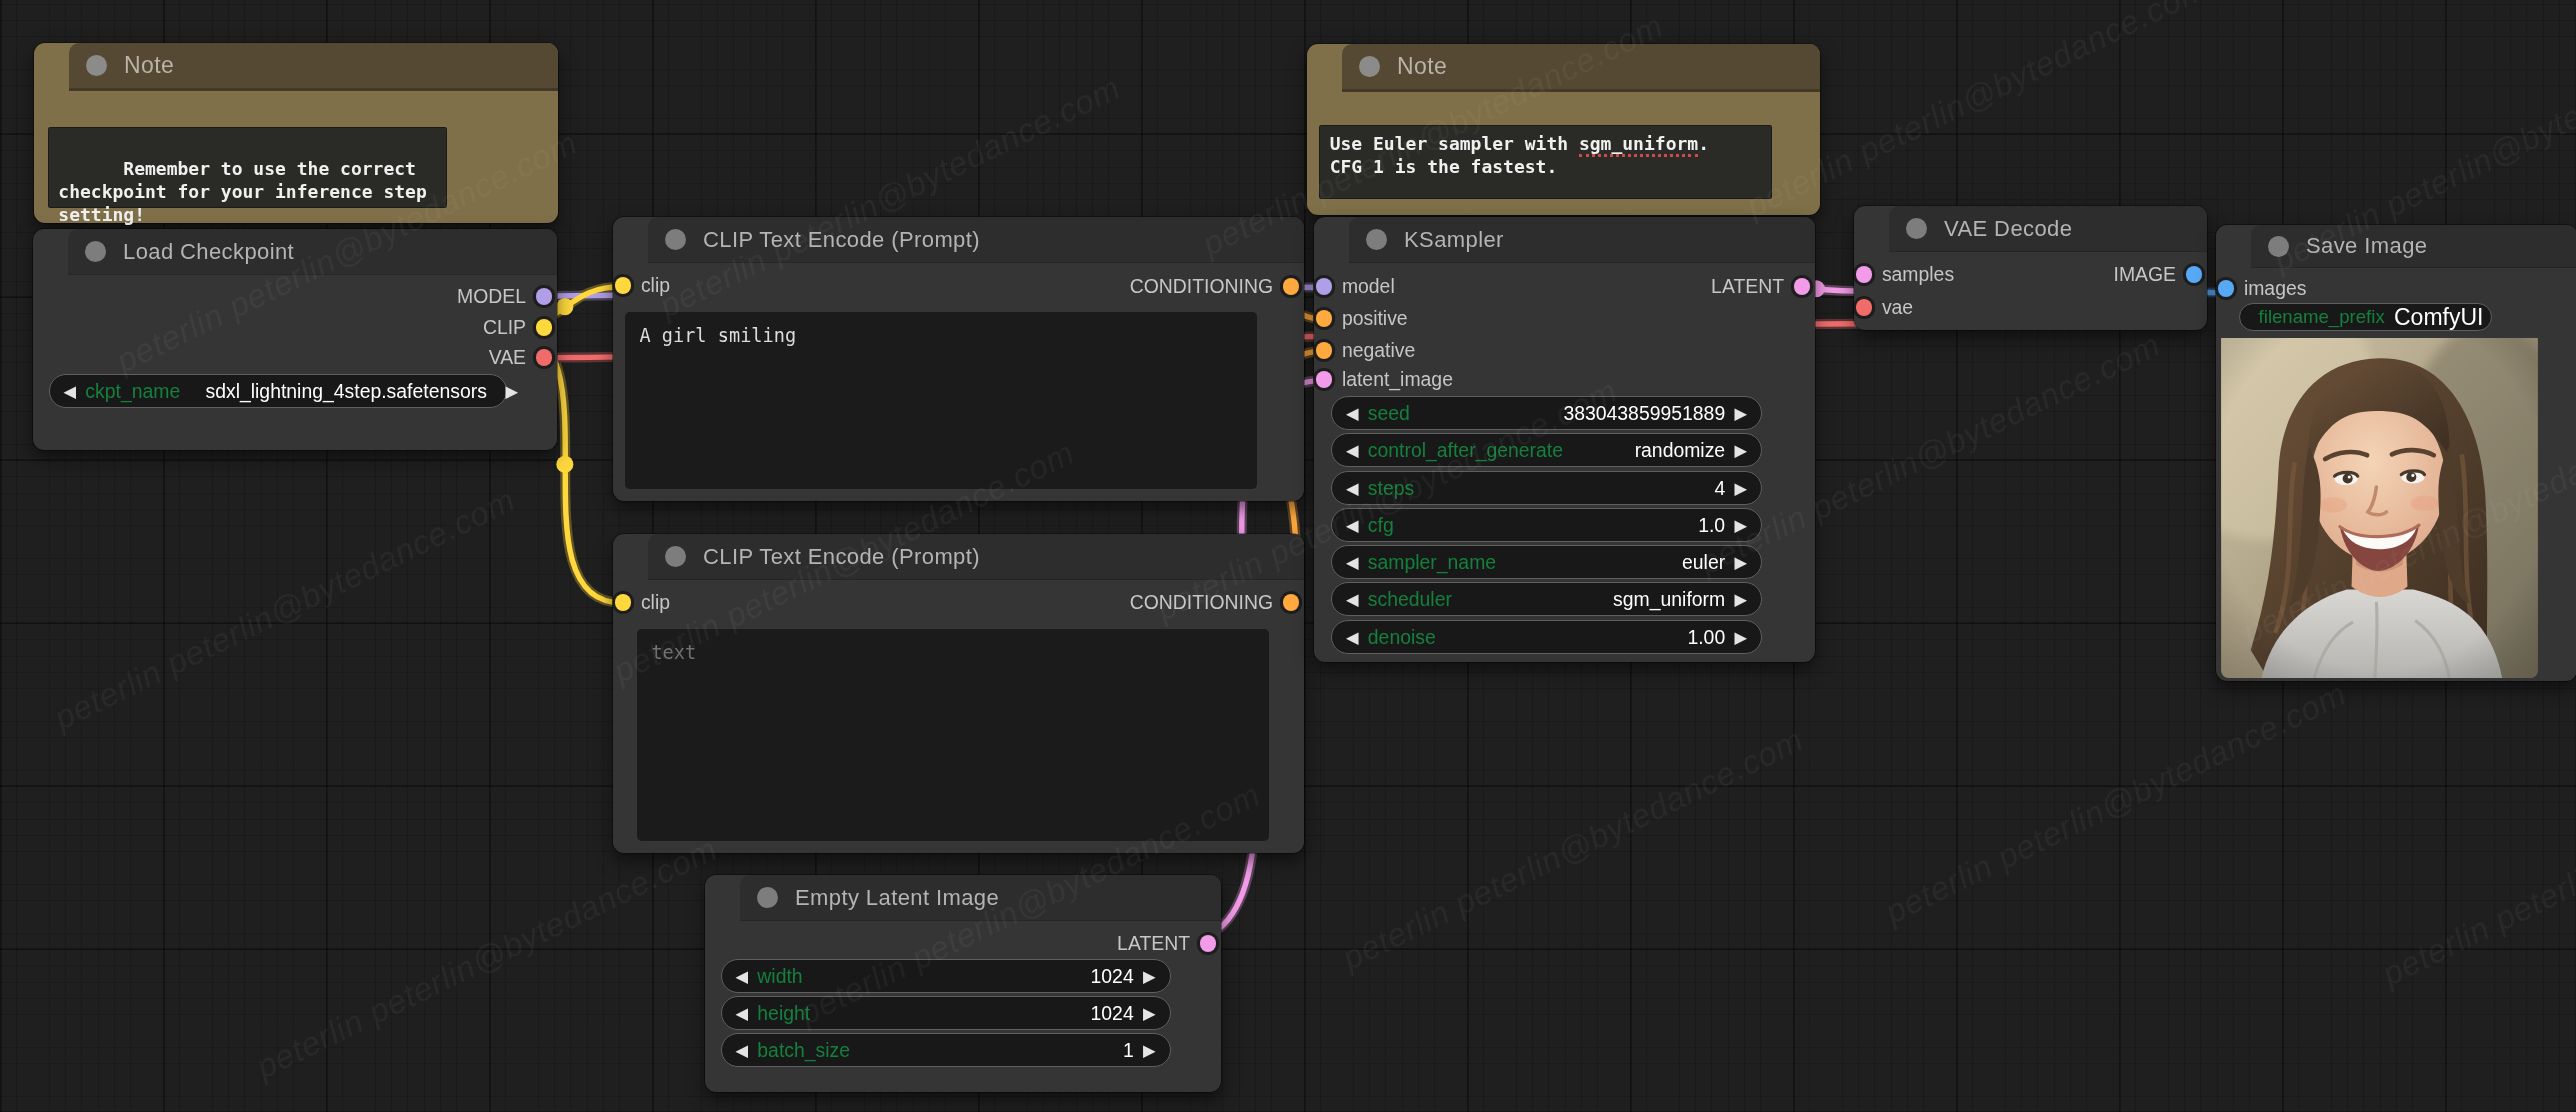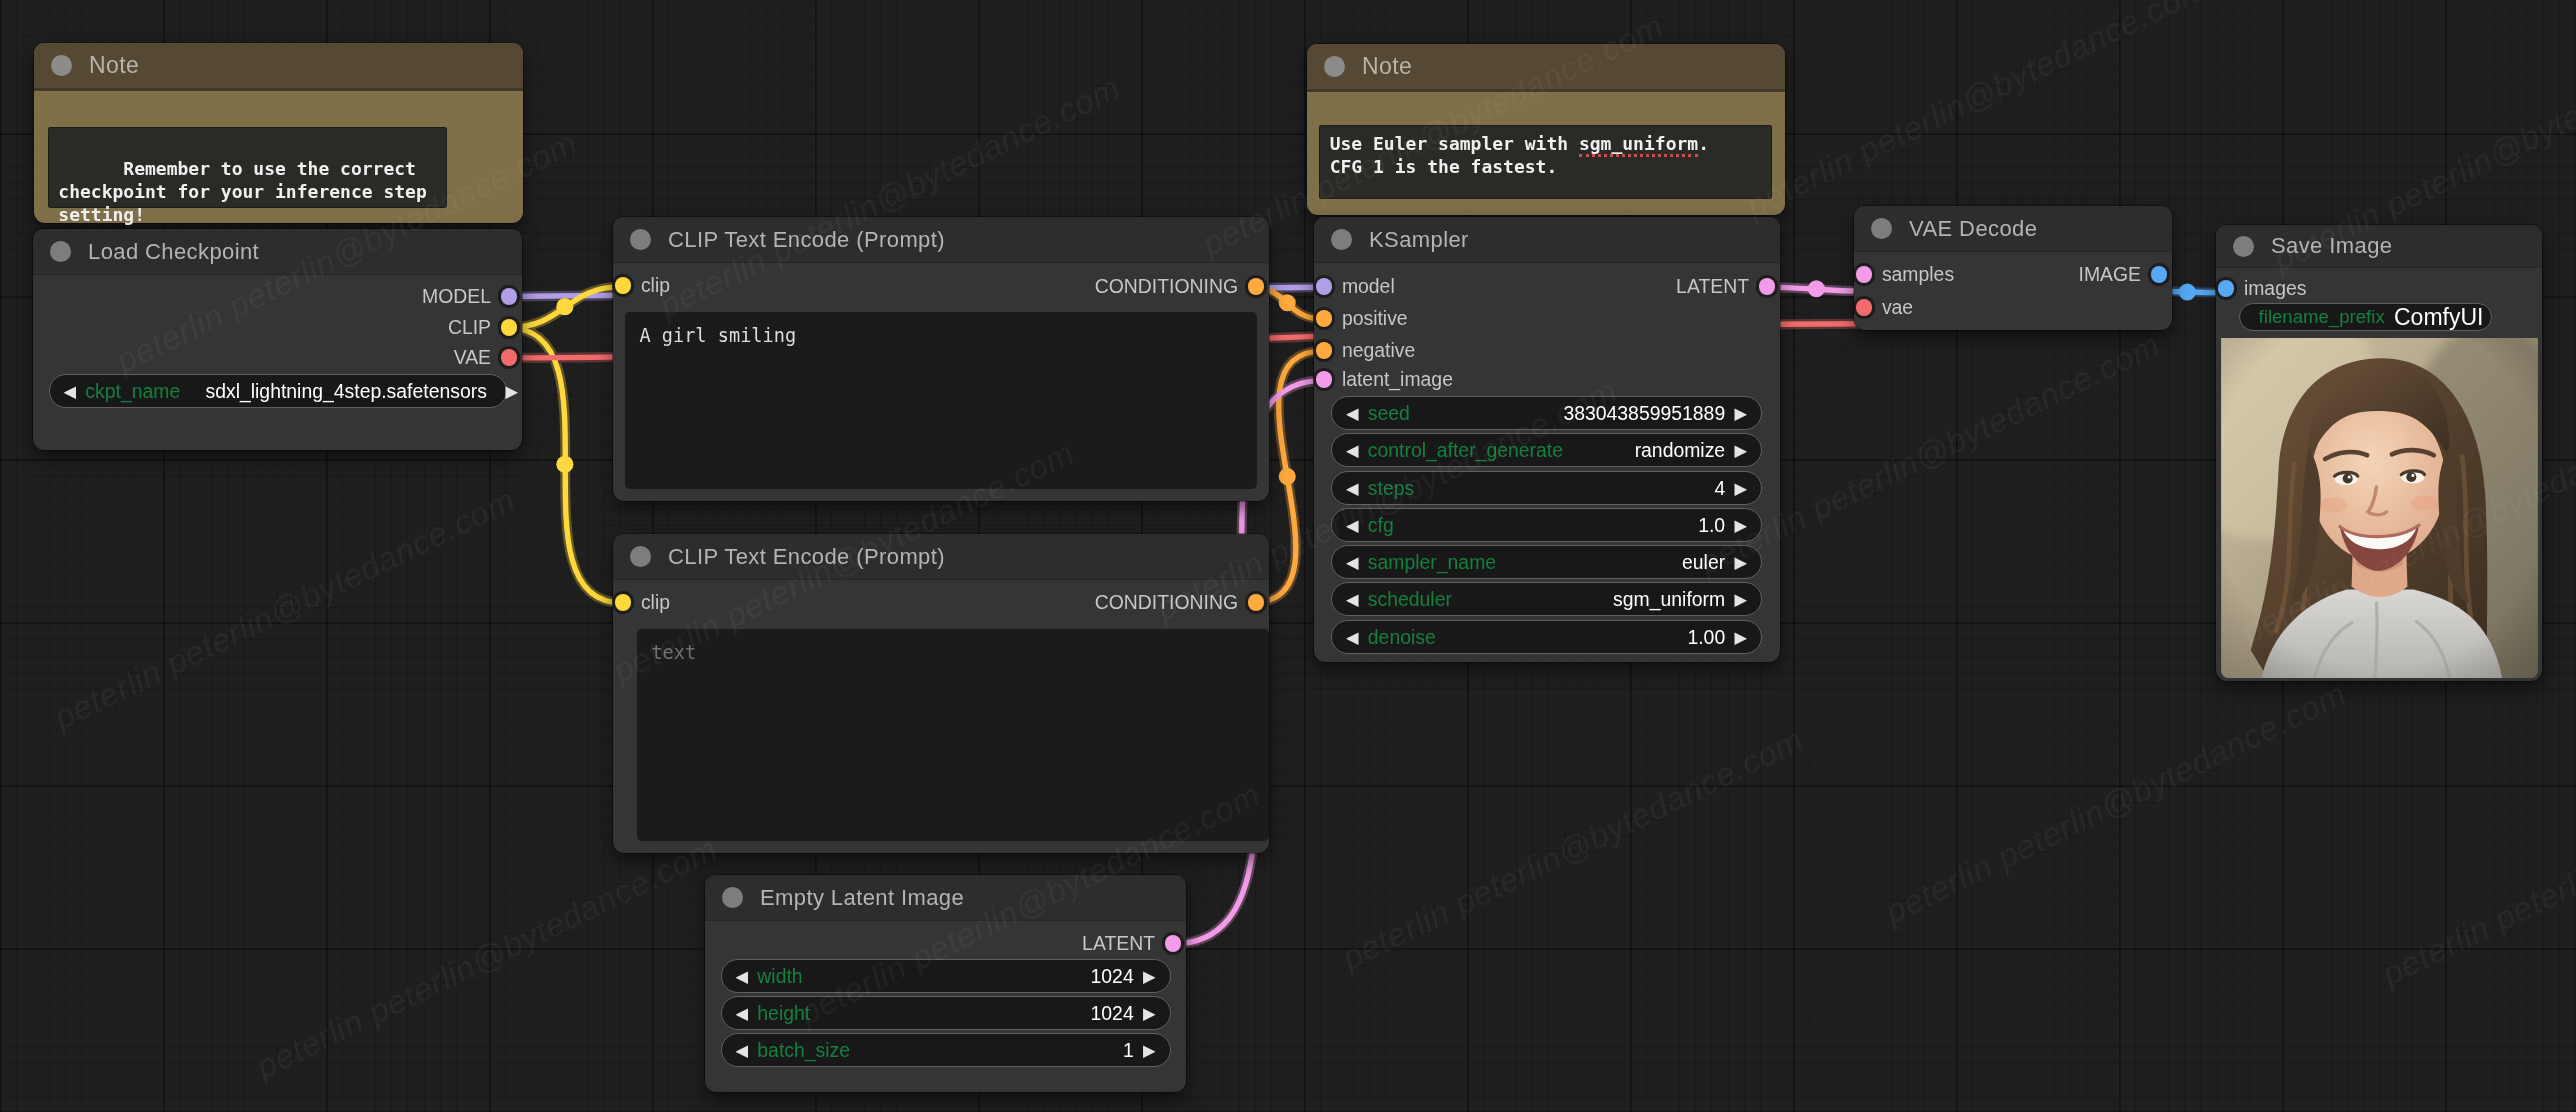--- a/index.html
+++ b/index.html
@@ -10,20 +10,21 @@
       repeating-linear-gradient(0deg, rgba(0,0,0,.30) 0 1.6px, transparent 1.6px 163px),
       repeating-linear-gradient(90deg, rgba(0,0,0,.30) 0 1.6px, transparent 1.6px 163px),
       repeating-linear-gradient(0deg, rgba(0,0,0,.16) 0 0.8px, transparent 0.8px 16.3px),
       repeating-linear-gradient(90deg, rgba(0,0,0,.16) 0 0.8px, transparent 0.8px 16.3px);
     font-family:"Liberation Sans", sans-serif;
   }
   #wires{position:absolute;left:0;top:0;width:2576px;height:1113px;z-index:1;}
   .node{
     position:absolute;z-index:2;background:#353535;border-radius:11px;
     box-shadow:0 7.8px 17px rgba(0,0,0,.5), 0 0 0 0.8px rgba(0,0,0,.45);
+    padding-left:35px;
   }
   .nhead{
     height:45px;background:#2d2d2d;border-radius:10px 10px 0 0;
     display:flex;align-items:center;gap:17px;padding-left:17px;
     border-bottom:1.6px solid #262626;
   }
   .ndot{width:21px;height:21px;border-radius:50%;background:#7d7d7d;flex:0 0 auto;}
   .ntitle{font-size:22px;color:#b4b4b4;letter-spacing:0.4px;white-space:nowrap;}
   .port{position:absolute;height:23px;display:flex;align-items:center;gap:10px;}
   .port.in{left:1.6px;}

